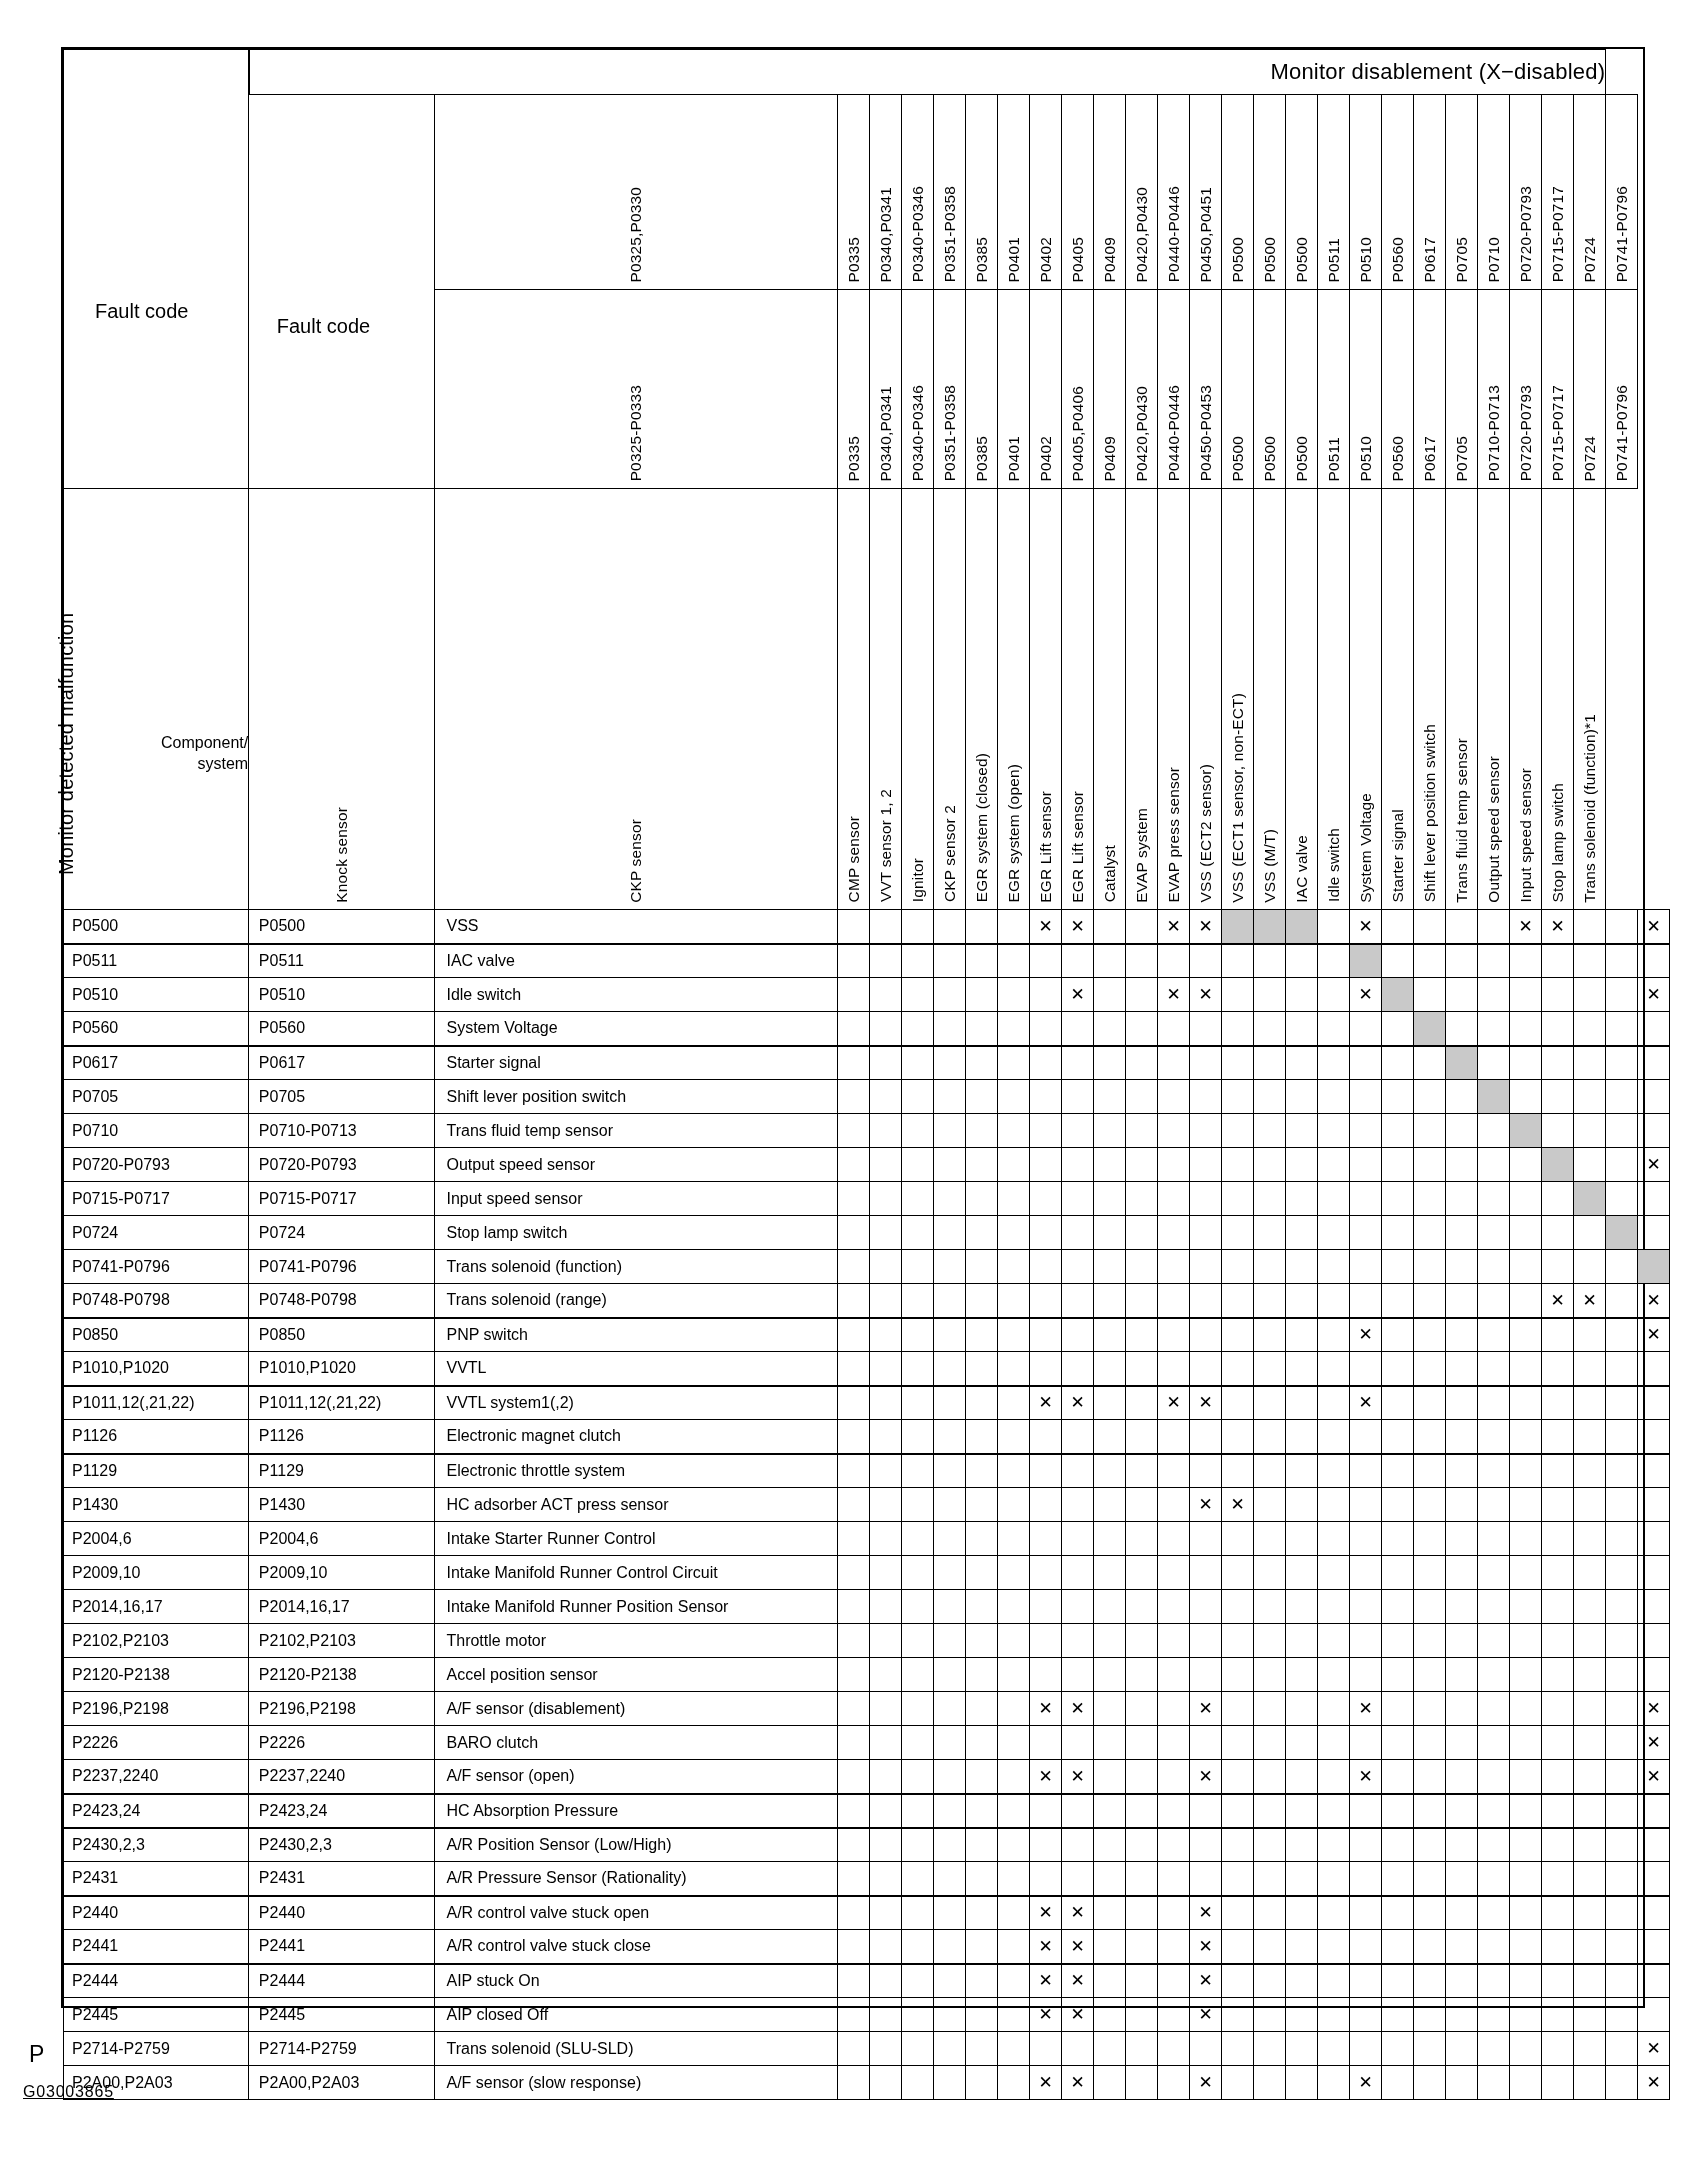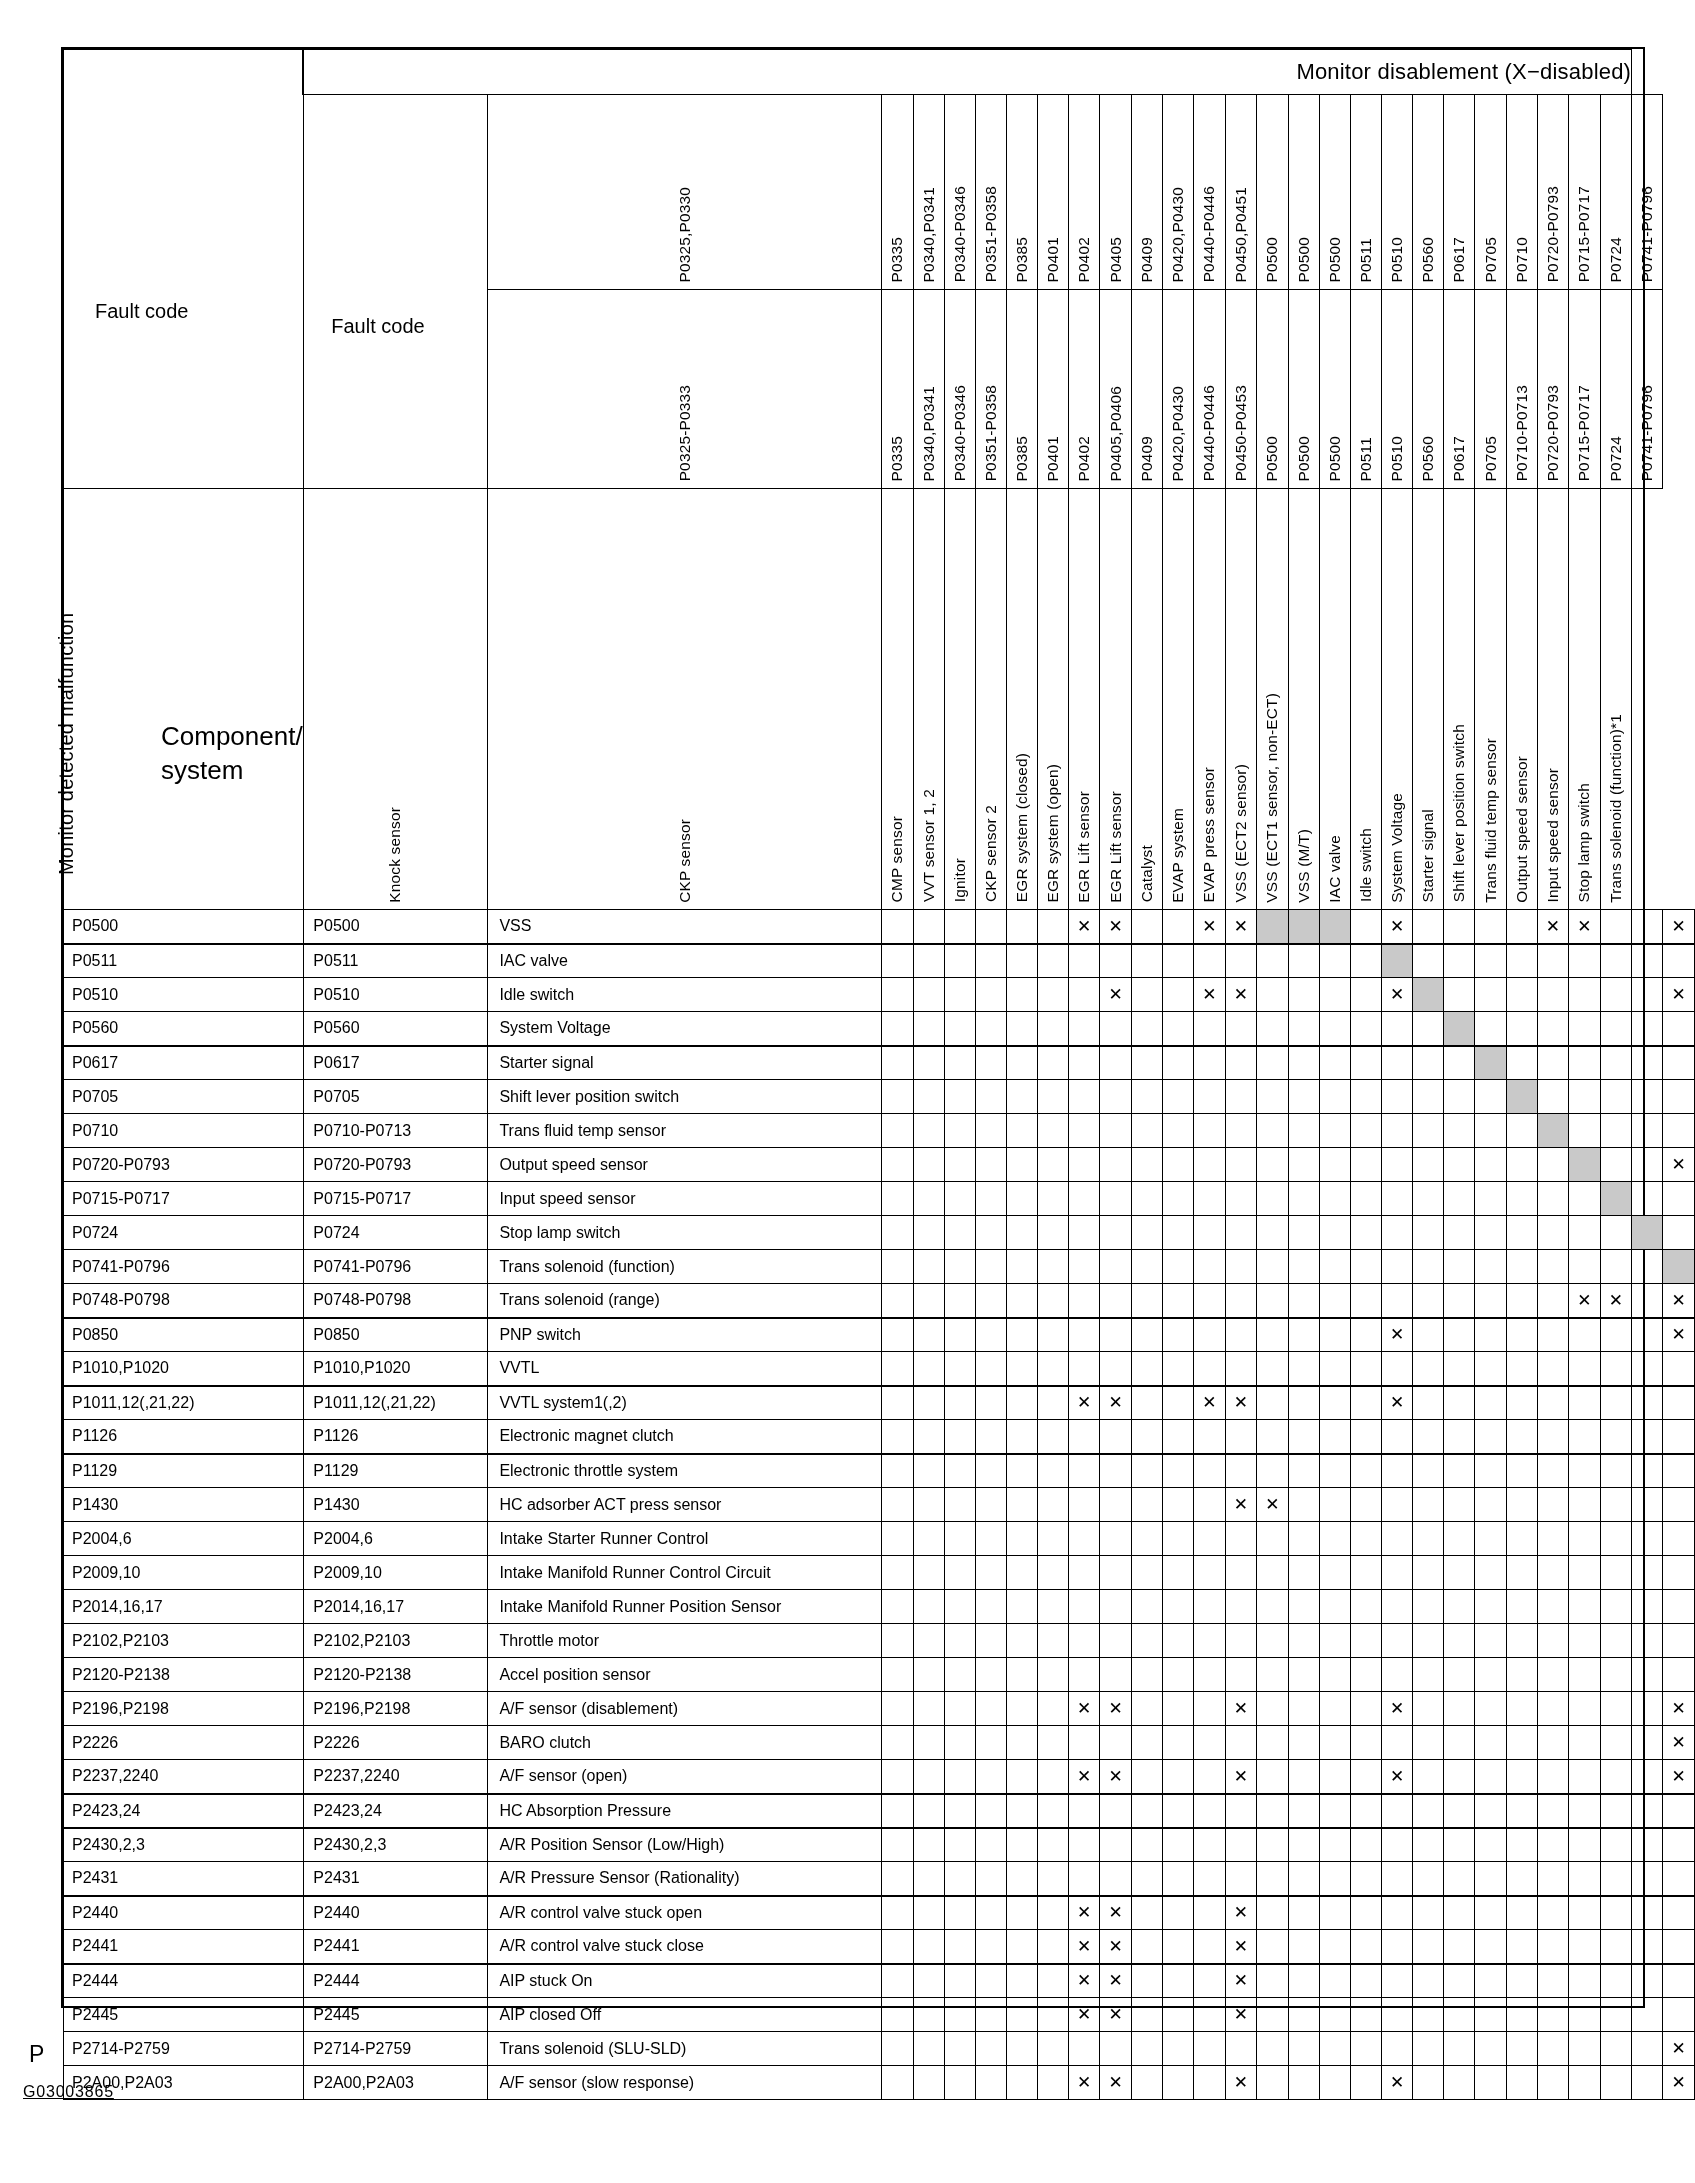--- a/index.html
+++ b/index.html
@@ -50,22 +50,22 @@
   }
   .h-faultcode1{
     height:215px;text-align:left;padding-left:31px !important;
     font-size:20px;vertical-align:top;padding-top:85px !important;
   }
   .h-faultcode2{
     height:211px;text-align:left;padding-left:27.6px !important;
     font-size:20px;vertical-align:top;padding-top:69px !important;
   }
   .h-comp{
-    height:421px;text-align:left;padding-left:97px !important;
-    font-size:26px;vertical-align:top;padding-top:109px !important;
+    height:421px;text-align:right;padding-left:97px !important;
+    font-size:16px;vertical-align:top;padding-top:109px !important;
     line-height:1.3;
   }
   
   .vcell{position:relative;height:100%;}
   .rot{
     position:absolute;bottom:6.5px;left:0;width:100%;
     display:flex;justify-content:center;
   }
   .rot > span{
     writing-mode:vertical-rl;

